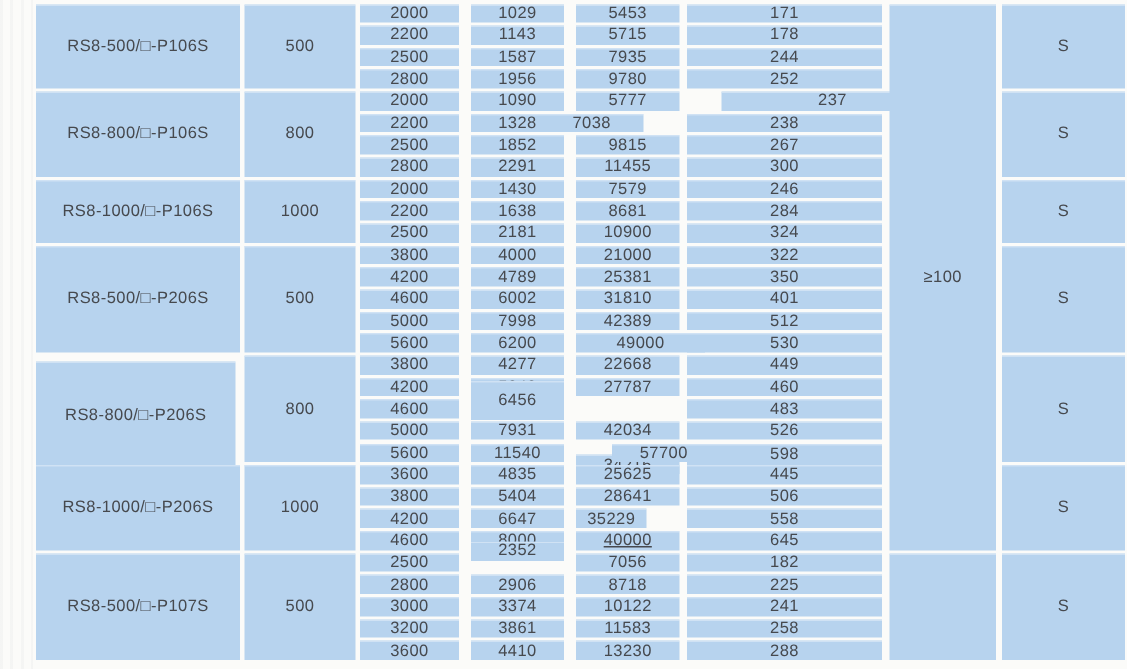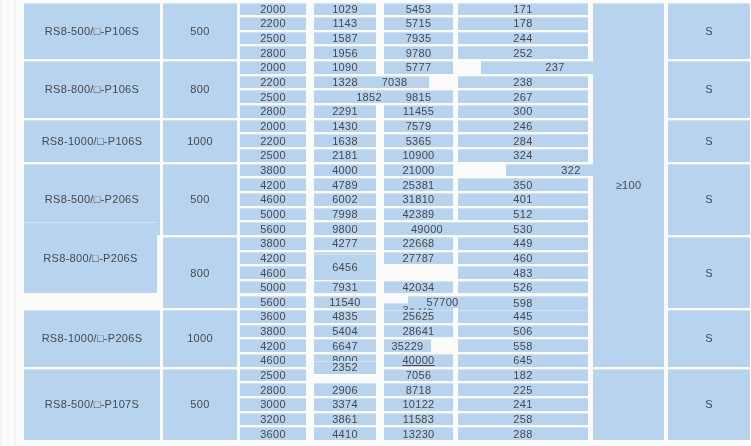--- a/index.html
+++ b/index.html
@@ -70,67 +70,67 @@
       <div class="cell" style="left: 163px; width: 74px; top: 61.1px; height: 56.6px;">800</div>
       <div class="cell" style="left: 240px; width: 66px; top: 61.1px; height: 12.65px;">2000</div>
       <div class="cell" style="left: 314px; width: 62px; top: 61.1px; height: 12.65px;">1090</div>
       <div class="cell" style="left: 384px; width: 69px; top: 61.1px; height: 12.65px;">5777</div>
       <div class="cell" style="left: 458px; width: 148px; top: 61.1px; height: 12.65px; margin-left: 23px;">237</div>
       <div class="cell" style="left: 240px; width: 66px; top: 75.75px; height: 12.65px;">2200</div>
       <div class="cell" style="left: 314px; width: 62px; top: 75.75px; height: 12.65px;">1328</div>
       <div class="cell" style="left: 360px; width: 69px; top: 75.75px; height: 12.65px;">7038</div>
       <div class="cell" style="left: 458px; width: 130px; top: 75.75px; height: 12.65px;">238</div>
       <div class="cell" style="left: 240px; width: 66px; top: 90.4px; height: 12.65px;">2500</div>
-      <div class="cell" style="left: 314px; width: 62px; top: 90.4px; height: 12.65px; padding-left: 24px;">1852</div>
+      <div class="cell" style="left: 314px; width: 62px; top: 90.4px; height: 12.65px;">1852</div>
       <div class="cell" style="left: 384px; width: 69px; top: 90.4px; height: 12.65px;">9815</div>
       <div class="cell" style="left: 458px; width: 130px; top: 90.4px; height: 12.65px;">267</div>
       <div class="cell" style="left: 240px; width: 66px; top: 105.05px; height: 12.65px;">2800</div>
       <div class="cell" style="left: 314px; width: 62px; top: 105.05px; height: 12.65px;">2291</div>
       <div class="cell" style="left: 384px; width: 69px; top: 105.05px; height: 12.65px;">11455</div>
       <div class="cell" style="left: 458px; width: 130px; top: 105.05px; height: 12.65px;">300</div>
       <div class="cell" style="left: 668px; width: 82px; top: 61.1px; height: 56.6px;">S</div>
       <div class="cell" style="left: 24px; width: 136px; top: 119.7px; height: 41.95px;">RS8-1000/□-P106S</div>
       <div class="cell" style="left: 163px; width: 74px; top: 119.7px; height: 41.95px;">1000</div>
       <div class="cell" style="left: 240px; width: 66px; top: 119.7px; height: 12.65px;">2000</div>
       <div class="cell" style="left: 314px; width: 62px; top: 119.7px; height: 12.65px;">1430</div>
       <div class="cell" style="left: 384px; width: 69px; top: 119.7px; height: 12.65px;">7579</div>
       <div class="cell" style="left: 458px; width: 130px; top: 119.7px; height: 12.65px;">246</div>
       <div class="cell" style="left: 240px; width: 66px; top: 134.35px; height: 12.65px;">2200</div>
       <div class="cell" style="left: 314px; width: 62px; top: 134.35px; height: 12.65px;">1638</div>
-      <div class="cell" style="left: 384px; width: 69px; top: 134.35px; height: 12.65px;">5365</div>
+      <div class="cell" style="left: 384px; width: 69px; top: 134.35px; height: 12.65px;">8681</div>
       <div class="cell" style="left: 458px; width: 130px; top: 134.35px; height: 12.65px;">284</div>
       <div class="cell" style="left: 240px; width: 66px; top: 149px; height: 12.65px;">2500</div>
       <div class="cell" style="left: 314px; width: 62px; top: 149px; height: 12.65px;">2181</div>
       <div class="cell" style="left: 384px; width: 69px; top: 149px; height: 12.65px;">10900</div>
       <div class="cell" style="left: 458px; width: 130px; top: 149px; height: 12.65px;">324</div>
       <div class="cell" style="left: 668px; width: 82px; top: 119.7px; height: 41.95px;">S</div>
       <div class="cell" style="left: 24px; width: 136px; top: 163.65px; height: 71.25px;">RS8-500/□-P206S</div>
       <div class="cell" style="left: 163px; width: 74px; top: 163.65px; height: 71.25px;">500</div>
       <div class="cell" style="left: 240px; width: 66px; top: 163.65px; height: 12.65px;">3800</div>
       <div class="cell" style="left: 314px; width: 62px; top: 163.65px; height: 12.65px;">4000</div>
       <div class="cell" style="left: 384px; width: 69px; top: 163.65px; height: 12.65px;">21000</div>
-      <div class="cell" style="left: 458px; width: 130px; top: 163.65px; height: 12.65px; margin-left: 48px;">322</div>
+      <div class="cell" style="left: 458px; width: 130px; top: 163.65px; height: 12.65px;">322</div>
       <div class="cell" style="left: 240px; width: 66px; top: 178.3px; height: 12.65px;">4200</div>
       <div class="cell" style="left: 314px; width: 62px; top: 178.3px; height: 12.65px;">4789</div>
       <div class="cell" style="left: 384px; width: 69px; top: 178.3px; height: 12.65px;">25381</div>
       <div class="cell" style="left: 458px; width: 130px; top: 178.3px; height: 12.65px;">350</div>
       <div class="cell" style="left: 240px; width: 66px; top: 192.95px; height: 12.65px;">4600</div>
       <div class="cell" style="left: 314px; width: 62px; top: 192.95px; height: 12.65px;">6002</div>
       <div class="cell" style="left: 384px; width: 69px; top: 192.95px; height: 12.65px;">31810</div>
       <div class="cell" style="left: 458px; width: 130px; top: 192.95px; height: 12.65px;">401</div>
       <div class="cell" style="left: 240px; width: 66px; top: 207.6px; height: 12.65px;">5000</div>
       <div class="cell" style="left: 314px; width: 62px; top: 207.6px; height: 12.65px;">7998</div>
       <div class="cell" style="left: 384px; width: 69px; top: 207.6px; height: 12.65px;">42389</div>
       <div class="cell" style="left: 458px; width: 130px; top: 207.6px; height: 12.65px;">512</div>
       <div class="cell" style="left: 240px; width: 66px; top: 222.25px; height: 12.65px;">5600</div>
-      <div class="cell" style="left: 314px; width: 62px; top: 222.25px; height: 12.65px;">9800</div>
+      <div class="cell" style="left: 314px; width: 62px; top: 222.25px; height: 12.65px;">6200</div>
       <div class="cell" style="left: 384px; width: 86px; top: 222.25px; height: 12.65px;">49000</div>
       <div class="cell" style="left: 458px; width: 130px; top: 222.25px; height: 12.65px;">530</div>
       <div class="cell" style="left: 668px; width: 82px; top: 163.65px; height: 71.25px;">S</div>
-      <div class="cell" style="left: 24px; width: 133px; top: 222px; height: 71.25px;">RS8-800/□-P206S</div>
+      <div class="cell" style="left: 24px; width: 133px; top: 241px; height: 71.25px;">RS8-800/□-P206S</div>
       <div class="cell" style="left: 163px; width: 74px; top: 236.9px; height: 71.25px;">800</div>
       <div class="cell" style="left: 240px; width: 66px; top: 236.9px; height: 12.65px;">3800</div>
       <div class="cell" style="left: 314px; width: 62px; top: 236.9px; height: 12.65px;">4277</div>
       <div class="cell" style="left: 384px; width: 69px; top: 236.9px; height: 12.65px;">22668</div>
       <div class="cell" style="left: 458px; width: 130px; top: 236.9px; height: 12.65px;">449</div>
       <div class="cell" style="left: 240px; width: 66px; top: 251.55px; height: 12.65px;">4200</div>
       <div class="cell" style="left: 314px; width: 62px; top: 251.55px; height: 12.65px;">5243</div>
       <div class="cell" style="left: 384px; width: 69px; top: 251.55px; height: 12.65px;">27787</div>
       <div class="cell" style="left: 458px; width: 130px; top: 251.55px; height: 12.65px;">460</div>
       <div class="cell" style="left: 240px; width: 66px; top: 266.2px; height: 12.65px;">4600</div>

